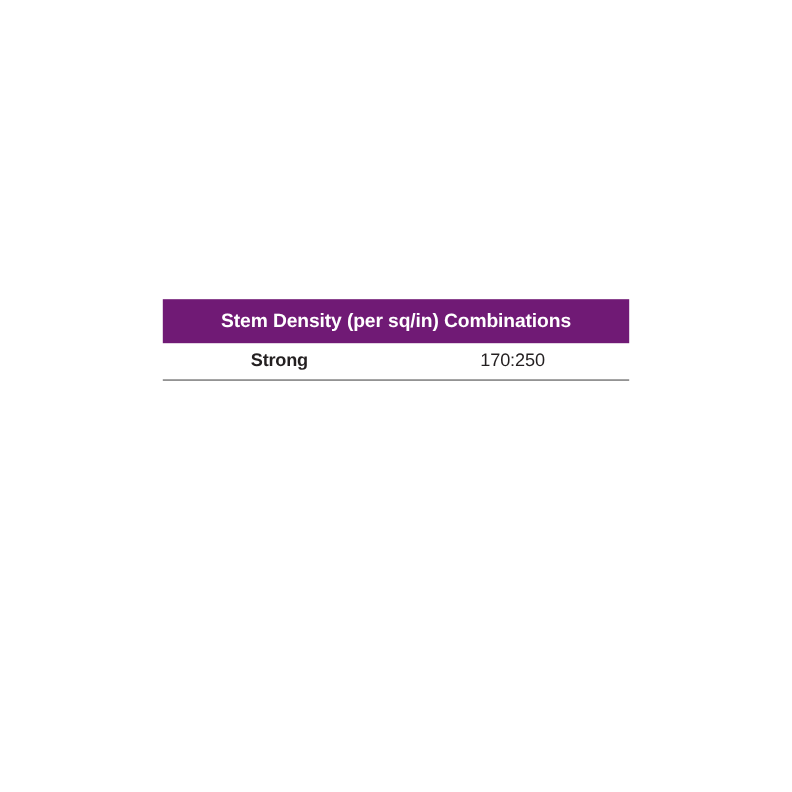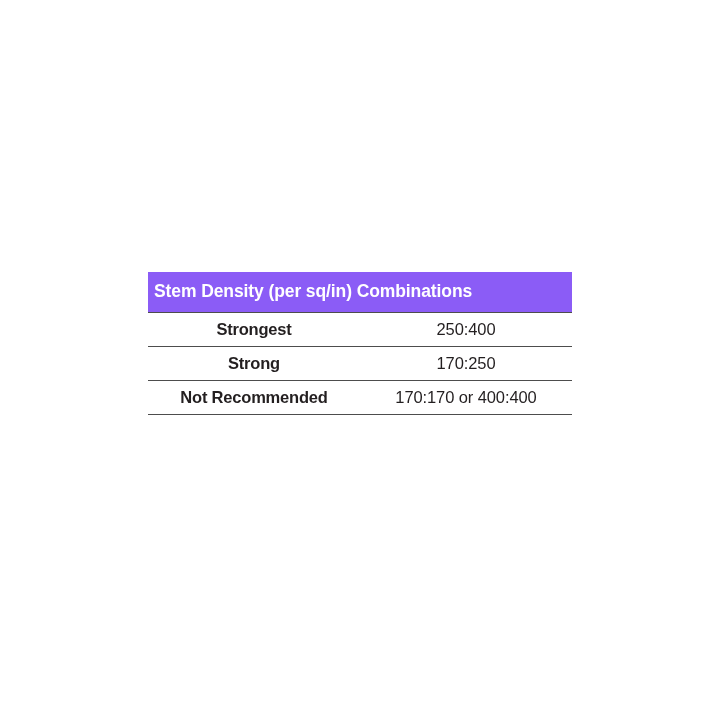--- a/index.html
+++ b/index.html
@@ -22,25 +22,25 @@
     width: 424px;
   }
 
   table.density-table {
     width: 100%;
     border-collapse: collapse;
     table-layout: fixed;
   }
 
   .header-cell {
-    background: #8b5cf6;
+    background: #701a75;
     color: #ffffff;
     font-size: 17.5px;
     font-weight: bold;
-    text-align: left;
+    text-align: center;
     padding: 10px 6px 11px 6px;
     letter-spacing: -0.1px;
     line-height: 1.1;
   }
 
   td.label-cell {
     width: 50%;
     text-align: center;
     font-size: 16.5px;
     font-weight: bold;
@@ -69,27 +69,19 @@
 <body>
 
 <div class="table-wrap">
   <table class="density-table">
     <thead>
       <tr>
         <th class="header-cell" colspan="2">Stem Density (per sq/in) Combinations</th>
       </tr>
     </thead>
     <tbody>
-      <tr class="first-row">
-        <td class="label-cell">Strongest</td>
-        <td class="value-cell">250:400</td>
-      </tr>
       <tr>
         <td class="label-cell">Strong</td>
         <td class="value-cell">170:250</td>
-      </tr>
-      <tr>
-        <td class="label-cell">Not Recommended</td>
-        <td class="value-cell">170:170 or 400:400</td>
       </tr>
     </tbody>
   </table>
 </div>
 
 </body></html>

